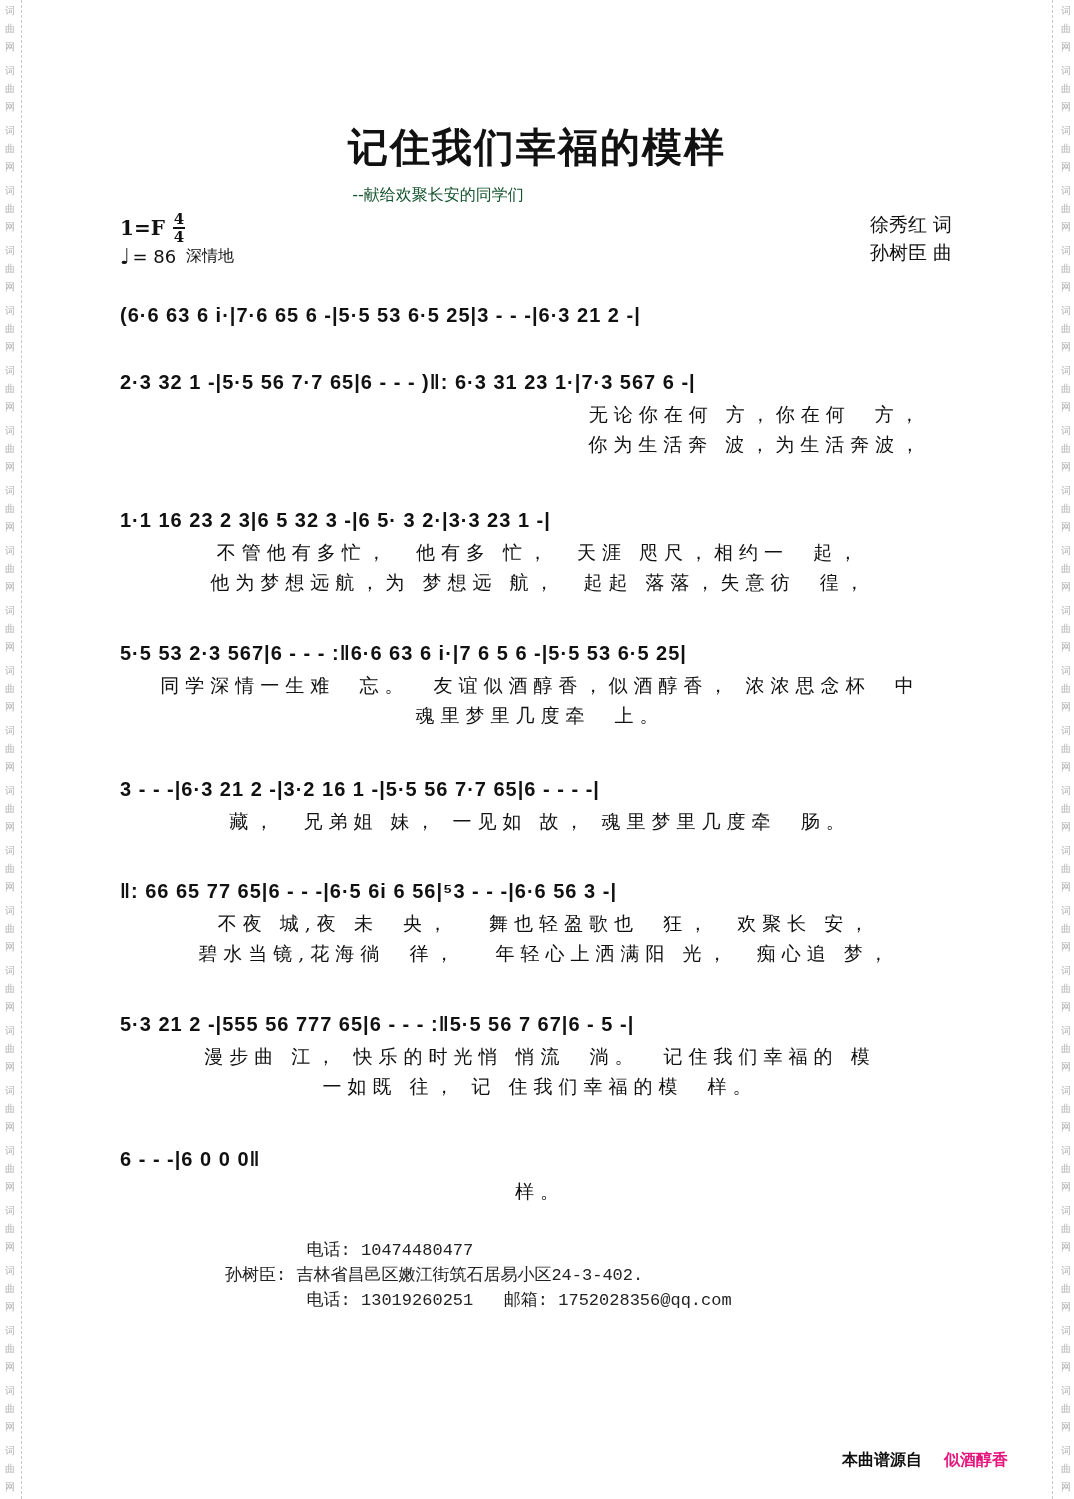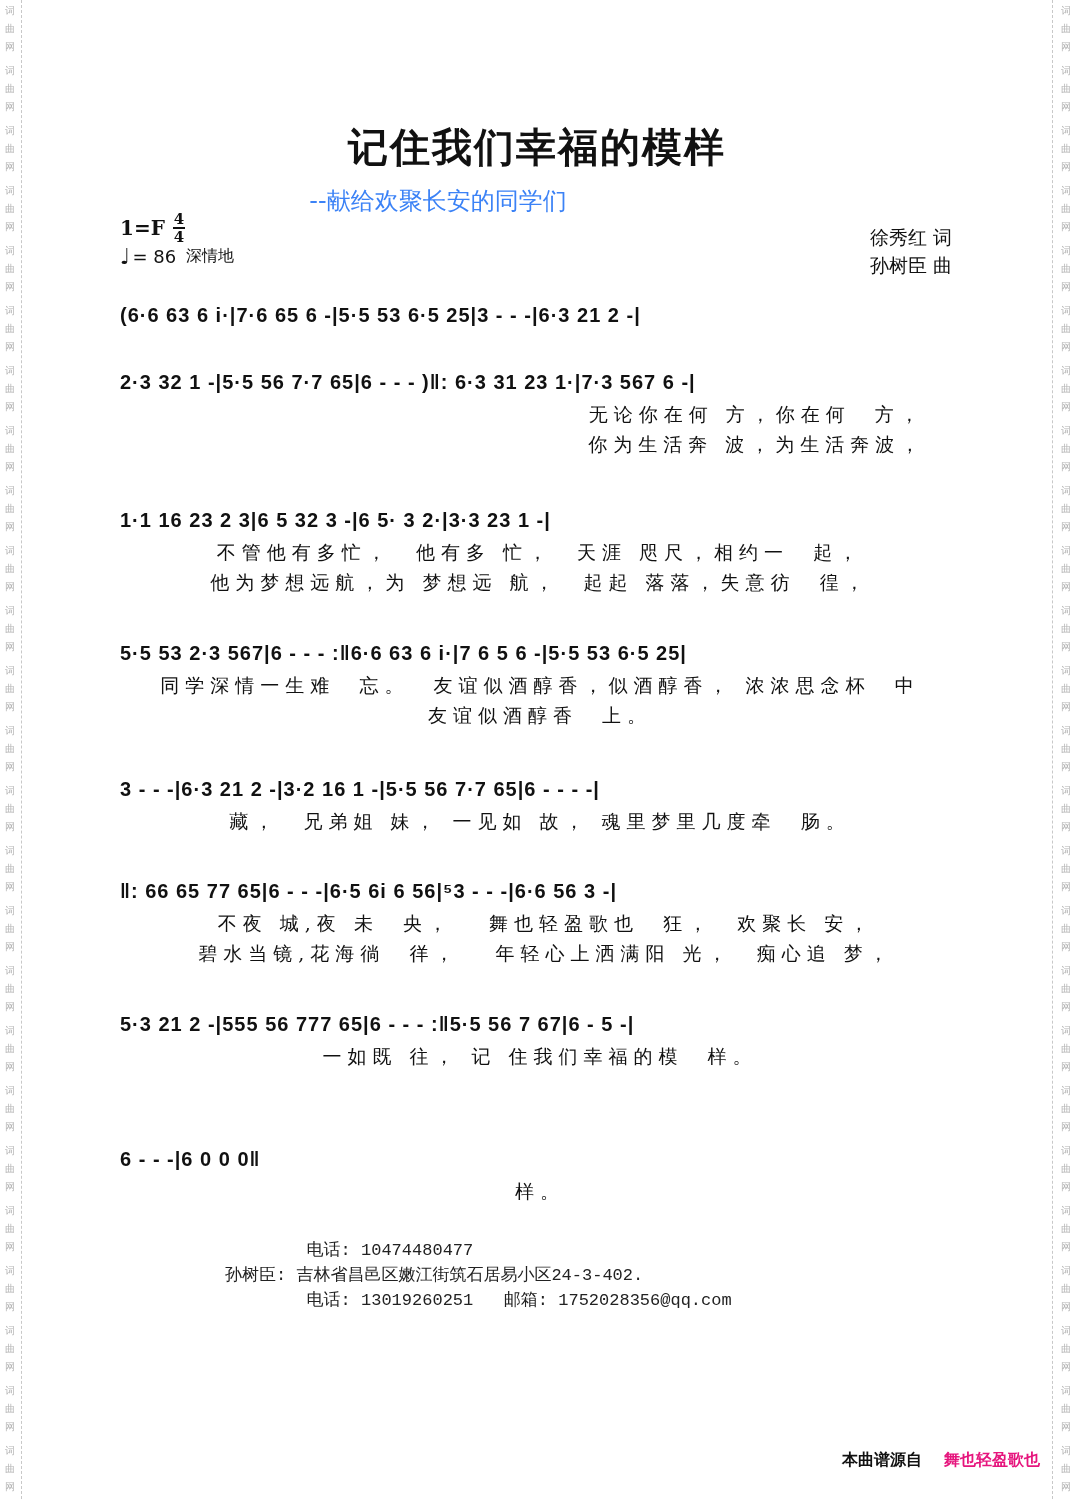--- a/index.html
+++ b/index.html
@@ -7,29 +7,29 @@
 
   .wm-col { position: absolute; top: 0; width: 20px; height: 1499px; }
   .wm-col.left { left: 0; }
   .wm-col.right { left: 1056px; }
   .wm-line { position: absolute; top: 0; height: 1499px; border-left: 1px dashed #c8c8c8; }
   .wm-line.left { left: 21px; }
   .wm-line.right { left: 1052px; }
   .wm-group { position: absolute; left: 0; width: 20px; text-align: center; font-size: 10px; line-height: 18px; color: #b5b5b5; font-family: "DejaVu Sans", sans-serif; }
 
   .title { position: absolute; top: 120px; left: 0; width: 1074px; text-align: center; font-size: 40px; font-weight: bold; font-family: "DejaVu Serif", serif; letter-spacing: 2px; }
-  .subtitle { position: absolute; top: 185px; left: 0; width: 876px; text-align: center; font-size: 24px; font-family: "DejaVu Sans", sans-serif; color: #3b82f6; }
+  .subtitle { position: absolute; top: 185px; left: 0; width: 876px; text-align: center; font-size: 16px; font-family: "DejaVu Sans", sans-serif; color: #14532d; }
 
   .key { position: absolute; top: 212px; left: 120px; font-size: 20px; font-weight: bold; font-family: "DejaVu Serif", serif; display: flex; align-items: center; }
   .frac { display: inline-flex; flex-direction: column; align-items: center; font-size: 15px; line-height: 14px; margin-left: 8px; }
   .frac .bar { width: 12px; border-top: 2px solid #111; margin: 1px 0; }
   .tempo { position: absolute; top: 244px; left: 120px; font-size: 18px; display: flex; align-items: center; }
   .tempo .note { font-size: 22px; margin-right: 2px; }
   .tempo .mood { font-size: 16px; margin-left: 10px; }
-  .credits { position: absolute; top: 210px; right: 122px; font-size: 19px; font-family: "DejaVu Serif", serif; line-height: 28px; text-align: right; margin-top: 13px; }
+  .credits { position: absolute; top: 210px; right: 122px; font-size: 19px; font-family: "DejaVu Serif", serif; line-height: 28px; text-align: right; }
 
   .system { position: absolute; left: 120px; width: 840px; }
   .notes { font-family: "Liberation Sans", sans-serif; font-weight: bold; font-size: 20px; white-space: pre; height: 34px; line-height: 34px; letter-spacing: 1px; }
   .lyric { font-family: "DejaVu Serif", serif; font-size: 19px; line-height: 30px; white-space: pre; letter-spacing: 6px; text-align: center; }
 
   .contact { position: absolute; top: 1238px; left: 225px; font-family: "Liberation Mono", monospace; font-size: 17px; line-height: 25px; white-space: pre; color: #222; }
 
   .source { position: absolute; top: 1450px; left: 842px; font-size: 16px; font-weight: bold; display: flex; gap: 22px; }
   .source .brand { color: #e6157d; }
 </style>
@@ -123,38 +123,39 @@
   <div class="lyric">                                    你为生活奔 波，为生活奔波，</div>
 </div>
 <div class="system" style="top:503px">
   <div class="notes">1·1 16 23 2 3|6 5 32 3 -|6 5· 3 2·|3·3 23 1 -|</div>
   <div class="lyric">不管他有多忙，  他有多 忙，  天涯 咫尺，相约一  起，</div>
   <div class="lyric">他为梦想远航，为 梦想远 航，  起起 落落，失意彷  徨，</div>
 </div>
 <div class="system" style="top:636px">
   <div class="notes">5·5 53 2·3 567|6 - - - :‖6·6 63 6 i·|7 6 5 6 -|5·5 53 6·5 25|</div>
   <div class="lyric">同学深情一生难  忘。  友谊似酒醇香，似酒醇香， 浓浓思念杯  中</div>
-  <div class="lyric">友谊似酒醇香  上。</div>
+  <div class="lyric">魂里梦里几度牵  上。</div>
 </div>
 <div class="system" style="top:772px">
   <div class="notes">3 - - -|6·3 21 2 -|3·2 16 1 -|5·5 56 7·7 65|6 - - - -|</div>
   <div class="lyric">藏，  兄弟姐 妹， 一见如 故， 魂里梦里几度牵  肠。</div>
 </div>
 <div class="system" style="top:874px">
   <div class="notes">‖: 66 65 77 65|6 - - -|6·5 6i 6 56|⁵3 - - -|6·6 56 3 -|</div>
   <div class="lyric"> 不夜 城,夜 未  央，   舞也轻盈歌也  狂，  欢聚长 安，</div>
   <div class="lyric"> 碧水当镜,花海徜  徉，   年轻心上洒满阳 光，  痴心追 梦，</div>
 </div>
 <div class="system" style="top:1007px">
   <div class="notes">5·3 21 2 -|555 56 777 65|6 - - - :‖5·5 56 7 67|6 - 5 -|</div>
+  <div class="lyric">漫步曲 江， 快乐的时光悄 悄流  淌。  记住我们幸福的 模</div>
   <div class="lyric">一如既 往， 记 住我们幸福的模  样。</div>
 </div>
 <div class="system" style="top:1142px">
   <div class="notes">6 - - -|6 0 0 0‖</div>
   <div class="lyric">样。</div>
 </div>
 
 <div class="contact"><div>        电话: 10474480477</div><div>孙树臣: 吉林省昌邑区嫩江街筑石居易小区24-3-402.</div><div>        电话: 13019260251   邮箱: 1752028356@qq.com</div></div>
 
 <div class="source">
   <span>本曲谱源自</span>
-  <span class="brand">舞也轻盈歌也</span>
+  <span class="brand">似酒醇香</span>
 </div>
 
 </body></html>

